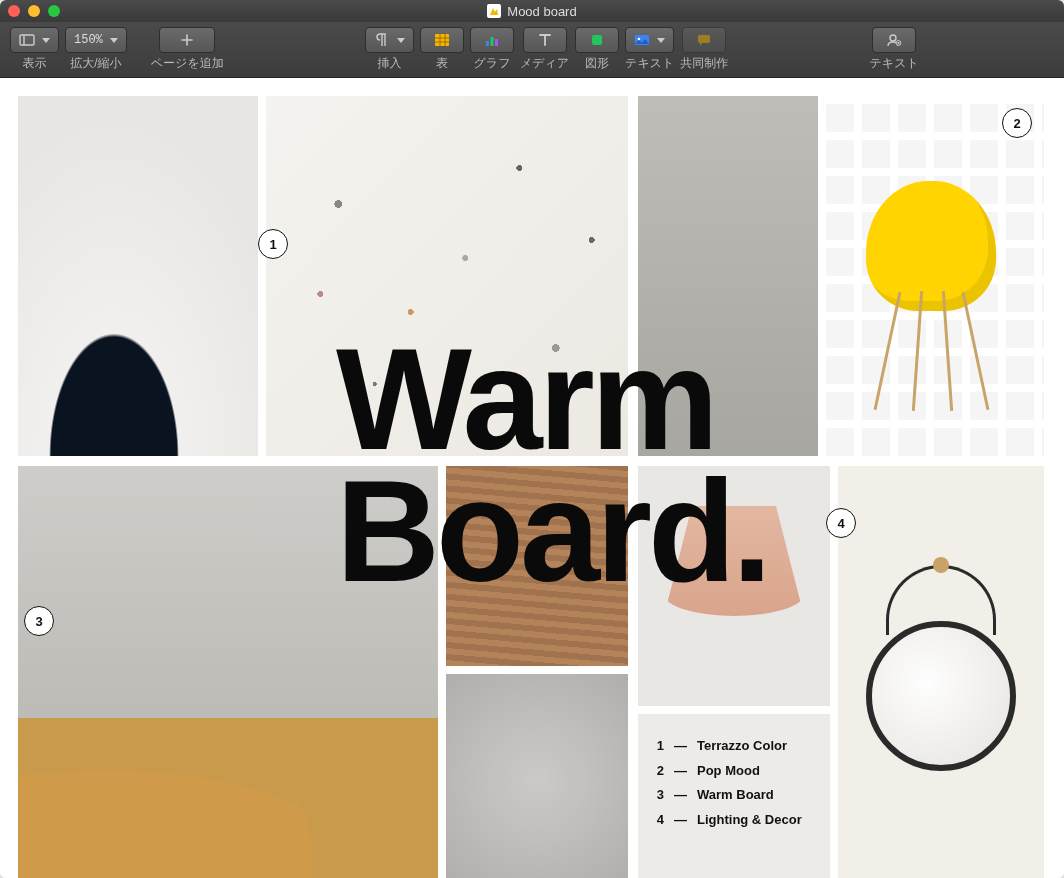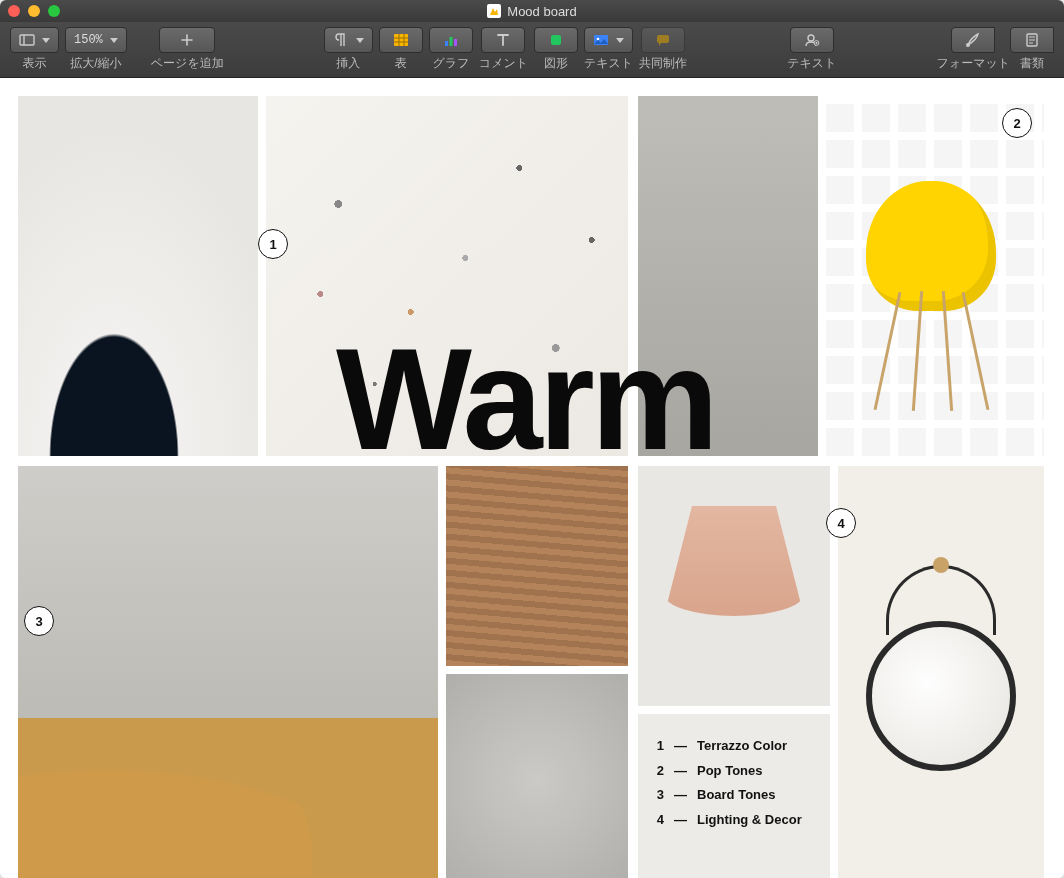--- a/index.html
+++ b/index.html
@@ -273,21 +273,21 @@
           </svg>
       </div>
       <span class="tb-label">グラフ</span>
     </div>
     <div class="tb-group">
       <div class="tb-btn">
         <svg class="ico" viewBox="0 0 16 16">
             <path d="M3 3h10M8 3v10" stroke="#ccc" stroke-width="1.8" stroke-linecap="round"></path>
           </svg>
       </div>
-      <span class="tb-label">コメント</span>
+      <span class="tb-label">メディア</span>
     </div>
     <div class="tb-group">
       <div class="tb-btn">
         <svg class="ico" viewBox="0 0 16 16">
             <rect x="3" y="3" width="10" height="10" rx="2" fill="#22c55e"></rect>
           </svg>
       </div>
       <span class="tb-label">図形</span>
     </div>
     <div class="tb-group">
@@ -316,40 +316,20 @@
         <svg class="ico" viewBox="0 0 16 16">
             <circle cx="7" cy="6" r="3" fill="none" stroke="#ccc" stroke-width="1.4"></circle>
             <path d="M2 14c0-2.6 2.2-4 5-4s5 1.4 5 4" fill="none" stroke="#ccc" stroke-width="1.4"></path>
             <circle cx="12.5" cy="11" r="2.4" fill="#555" stroke="#ccc" stroke-width="1"></circle>
             <path d="M12.5 9.8v2.4M11.3 11h2.4" stroke="#ccc" stroke-width="1"></path>
           </svg>
       </div>
       <span class="tb-label">テキスト</span>
     </div>
     <div class="spacer"></div>
-    <div class="tb-seg">
-      <div class="tb-group">
-        <div class="tb-btn">
-          <svg class="ico" viewBox="0 0 16 16">
-              <path d="M3 13c2-5 6-9 10-11-1 4-5 8-10 11z" fill="none" stroke="#ccc" stroke-width="1.4"></path>
-              <circle cx="3" cy="13" r="2" fill="#ccc"></circle>
-            </svg>
-        </div>
-        <span class="tb-label">フォーマット</span>
-      </div>
-      <div class="tb-group">
-        <div class="tb-btn">
-          <svg class="ico" viewBox="0 0 16 16">
-              <rect x="3" y="2" width="10" height="12" rx="1" fill="none" stroke="#ccc" stroke-width="1.4"></rect>
-              <path d="M5 5h6M5 8h6M5 11h4" stroke="#ccc" stroke-width="1.2"></path>
-            </svg>
-        </div>
-        <span class="tb-label">書類</span>
-      </div>
-    </div>
   </div>
 
   <div class="canvas">
     <div class="board">
 
       <div class="img ph-sofa"></div>
       <div class="img ph-terrazzo"></div>
       <div class="img ph-concrete"></div>
       <div class="img ph-chair">
         <div class="chair-shape">
@@ -375,36 +355,37 @@
 
       <div class="legend-panel">
         <div class="legend-row">
           <span class="legend-num">1</span>
           <span class="legend-dash">—</span>
           <span>Terrazzo Color</span>
         </div>
         <div class="legend-row">
           <span class="legend-num">2</span>
           <span class="legend-dash">—</span>
-          <span>Pop Tones</span>
+          <span>Pop Mood</span>
         </div>
         <div class="legend-row">
           <span class="legend-num">3</span>
           <span class="legend-dash">—</span>
-          <span>Board Tones</span>
+          <span>Warm Board</span>
         </div>
         <div class="legend-row">
           <span class="legend-num">4</span>
           <span class="legend-dash">—</span>
           <span>Lighting &amp; Decor</span>
         </div>
       </div>
 
       <div class="board-title">
         <div>Warm</div>
+        <div>Board.</div>
       </div>
 
       <div class="marker m1">
           <span>1</span>
         </div>
       <div class="marker m2">
           <span>2</span>
         </div>
       <div class="marker m3">
           <span>3</span>

